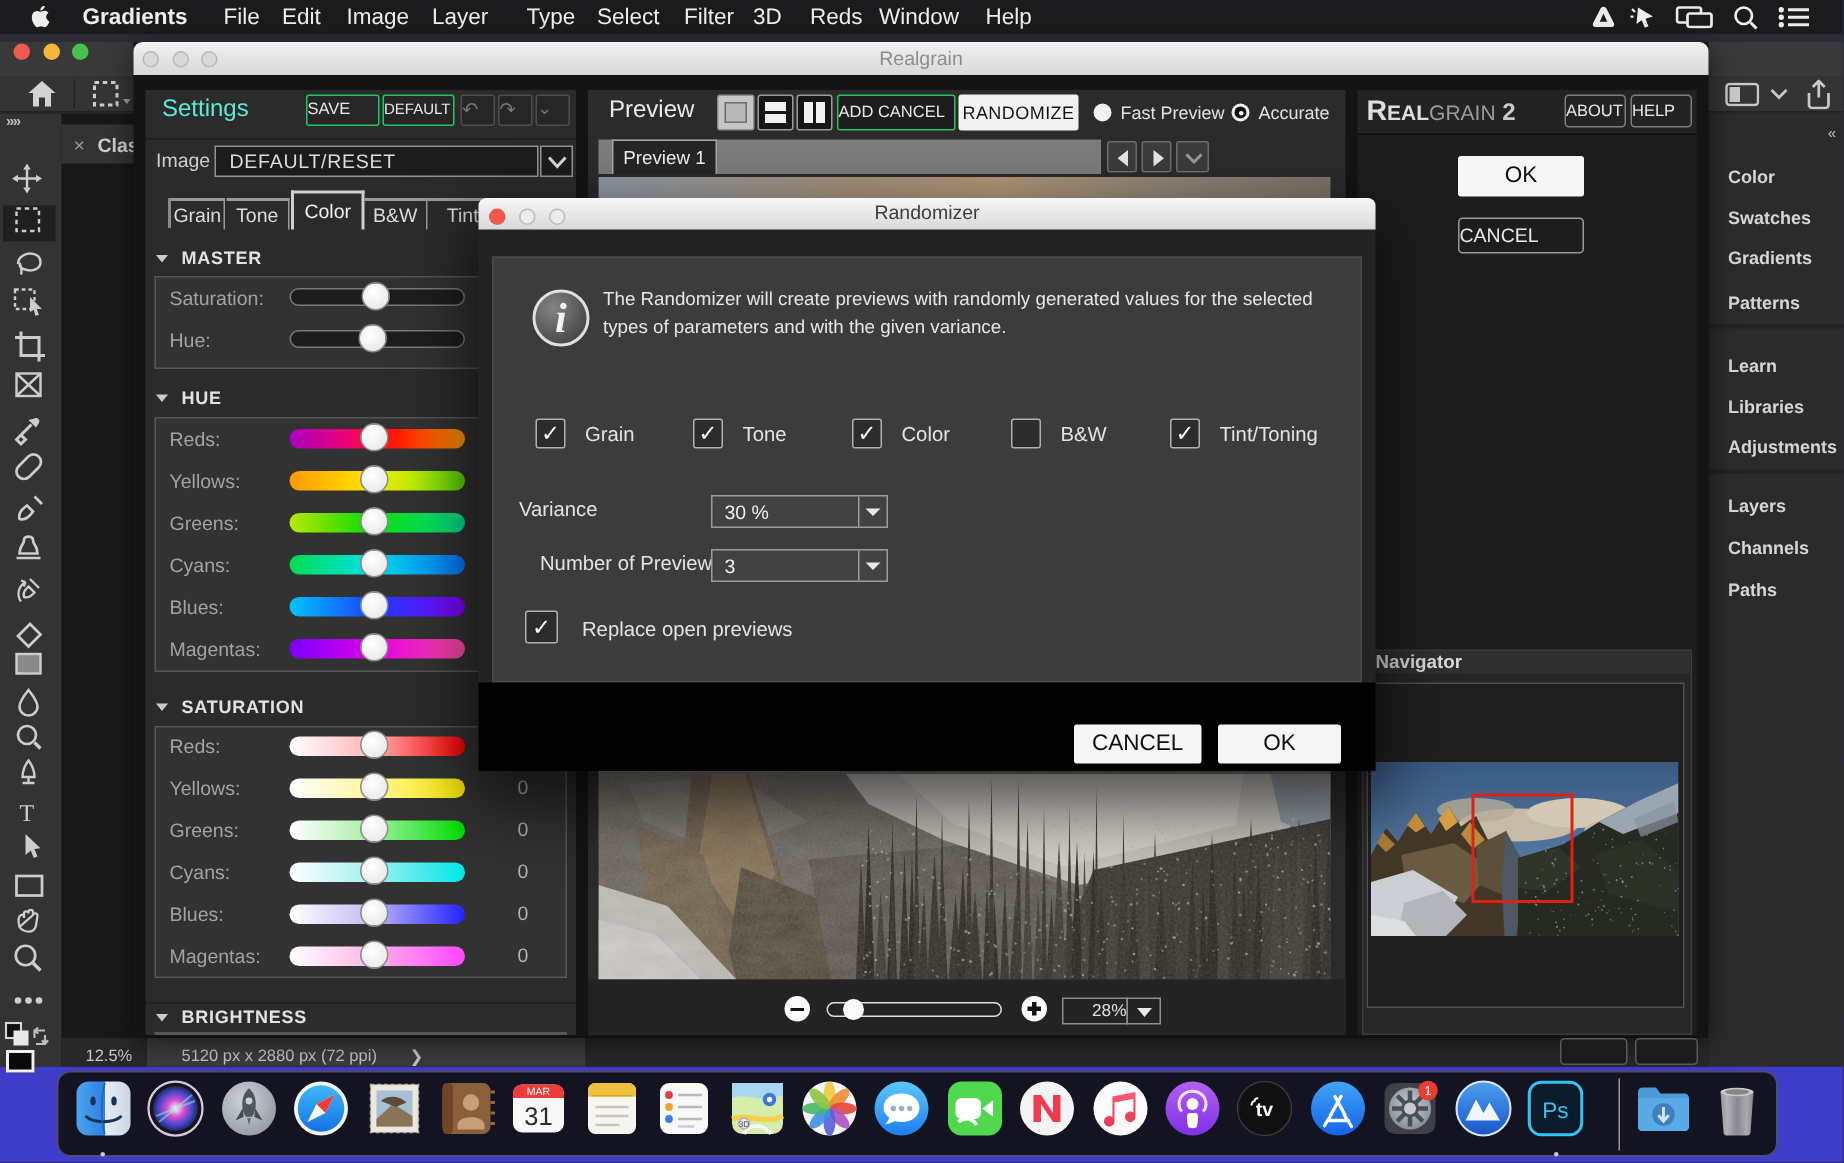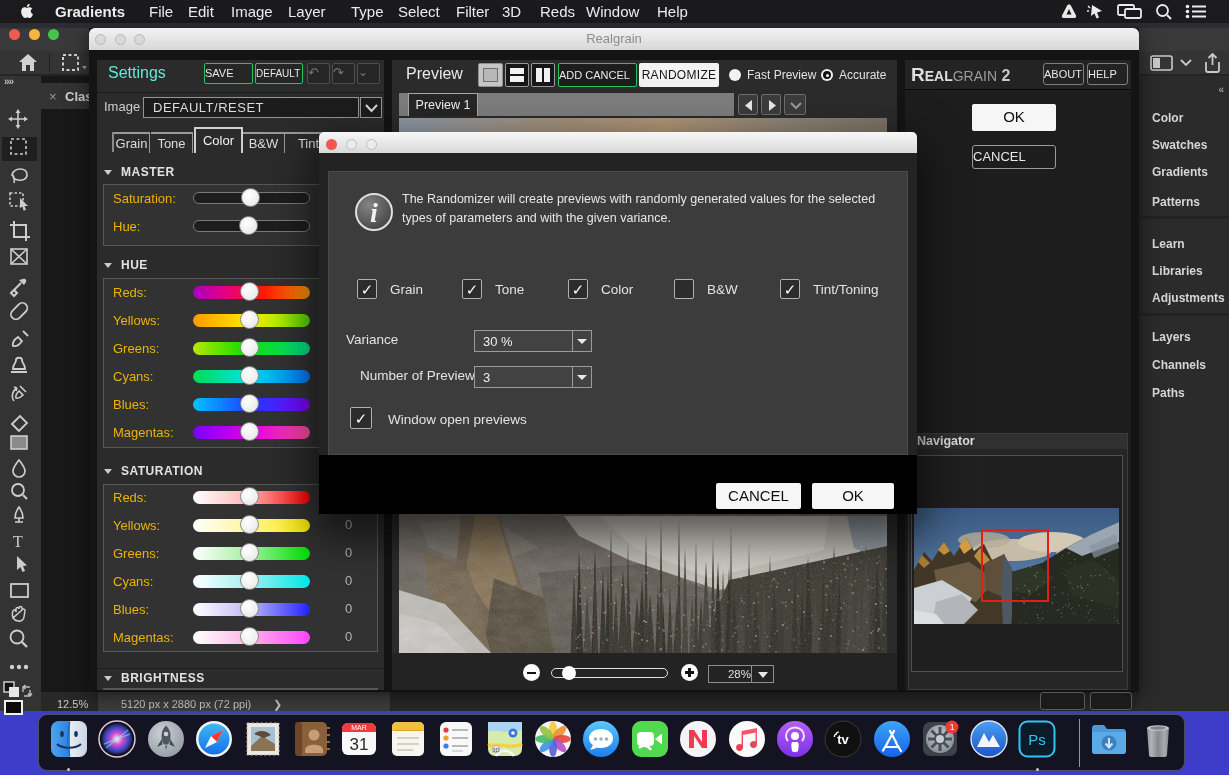--- a/index.html
+++ b/index.html
@@ -30,21 +30,21 @@
 #plugtitle { left:0; top:0; width:1050px; height:22px; background:linear-gradient(#f2f2f2,#d8d8d8); border-radius:6px 6px 0 0; }
 #plugtitle .t { width:100%; text-align:center; font-size:13px; color:#8d8d8d; margin-top:3px; }
 .gl { position:absolute; width:11px; height:11px; border-radius:50%; top:6px; background:#d9d9d9; border:1px solid #b9b9b9; }
 
 
 #setpanel { left:8px; top:32px; width:287px; height:630px; background:#2b2b2b; }
 .btn { position:absolute; background:#262626; border:1px solid #22c55e; border-radius:2px; color:#e8e8e8; text-align:left; }
 .hdrarrow { position:absolute; width:0; height:0; border-left:4px solid transparent; border-right:4px solid transparent; border-top:5px solid #cccccc; }
 .shdr { position:absolute; color:#e2e2e2; font-weight:bold; font-size:12px; letter-spacing:0.5px; }
 .groupbox { position:absolute; border:1px solid #575757; background:#323232; }
-.slbl { position:absolute; color:#eab308; font-size:13px; }
+.slbl { position:absolute; color:#a3a3a3; font-size:13px; }
 .track { position:absolute; height:12px; border-radius:6px; border:1px solid #7a7a7a; background:#1d1d1d; width:117px; left:96px; }
 .knob { position:absolute; width:19px; height:19px; border-radius:50%; background:radial-gradient(circle at 40% 35%, #ffffff, #e3e3e3); border:1px solid #8a8a8a; top:-5px; }
 .zero { position:absolute; left:152px; color:#b5b5b5; font-size:13px; top:-2px; }
 .ctrack { position:absolute; height:13px; border-radius:7px; width:117px; left:96px; }
 .ctrack .knob { top:-4px; }
 
 
 #prevpanel { left:303px; top:32px; width:505px; height:630px; background:#2b2b2b; }
 
 #rgpanel { left:816px; top:32px; width:226px; height:630px; background:#1d1d1d; }
@@ -1061,20 +1061,21 @@
       <div class="abs" style="left:72px;top:95px;width:68px;height:73px;border:2px solid #e02015"></div>
     </div>
   </div>
 </div>
 
 <div id="dialog" class="abs">
   <div id="dlgtitle" class="abs">
     <div class="tl" style="left:7px;top:7px;background:#f0584f"></div>
     <div class="gl" style="left:27px;top:7px;background:#ececec;border-color:#bdbdbd"></div>
     <div class="gl" style="left:47px;top:7px;background:#ececec;border-color:#bdbdbd"></div>
+    <div class="t">Randomizer</div>
   </div>
   <div id="dlginner" class="abs">
     <div class="abs" style="left:26px;top:21px;width:38px;height:38px;border-radius:50%;border:2px solid #e0e0e0;background:radial-gradient(circle at 35% 30%,#848484,#4a4a4a 75%)">
       <span style="position:absolute;left:13px;top:2px;font-family:'Liberation Serif',serif;font-style:italic;font-weight:bold;font-size:28px;color:#f2f2f2">i</span>
     </div>
     <div class="abs" style="left:73px;top:18px;width:480px;font-size:12.5px;line-height:19px;color:#e6e6e6">The Randomizer will create previews with randomly generated values for the selected types of parameters and with the given variance.</div>
     <div class="chk" style="left:28px;top:107px">✓</div>
       <span class="clbl" style="left:61px;top:110px">Grain</span>
     <div class="chk" style="left:133px;top:107px">✓</div>
       <span class="clbl" style="left:166px;top:110px">Tone</span>
@@ -1088,21 +1089,21 @@
     <div class="drop" style="left:145px;top:158px">
         <span style="position:absolute;left:8px;top:3px">30 %</span>
         <div class="arr"></div>
       </div>
     <span class="clbl" style="left:31px;top:196px">Number of Previews:</span>
     <div class="drop" style="left:145px;top:194px">
         <span style="position:absolute;left:8px;top:3px">3</span>
         <div class="arr"></div>
       </div>
     <div class="chk" style="left:21px;top:235px;width:22px;height:22px;line-height:21px">✓</div>
-      <span class="clbl" style="left:59px;top:240px">Window open previews</span>
+      <span class="clbl" style="left:59px;top:240px">Replace open previews</span>
   </div>
   <div id="dlgfoot" class="abs">
     <div class="wbtn" style="left:397px;top:28px;width:85px;height:26px;line-height:25px">CANCEL</div>
     <div class="wbtn" style="left:493px;top:28px;width:82px;height:26px;line-height:25px">OK</div>
   </div>
 </div>
 
 <div id="dock" class="abs">
 
   <svg class="dicon" style="left:11px">

